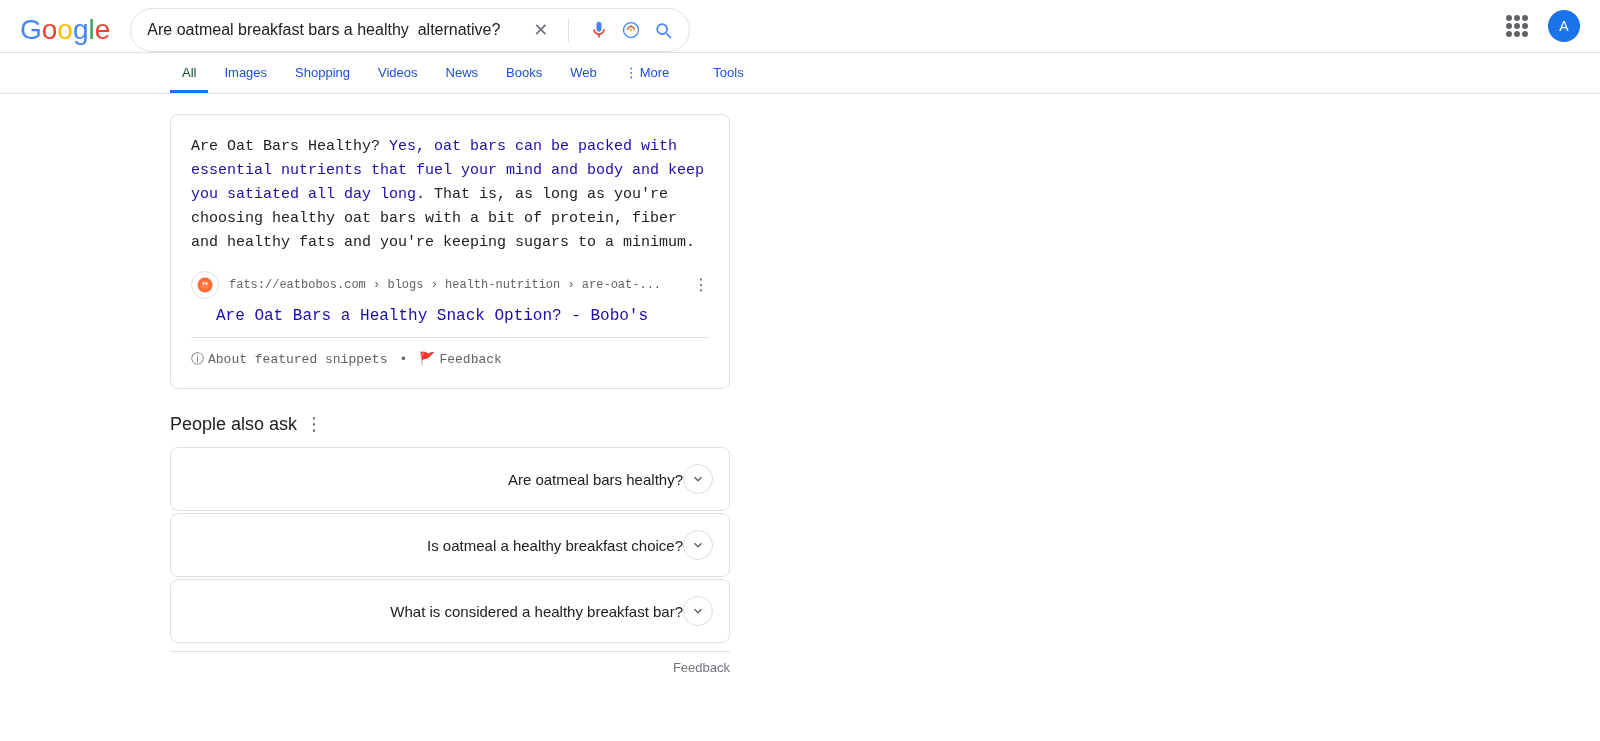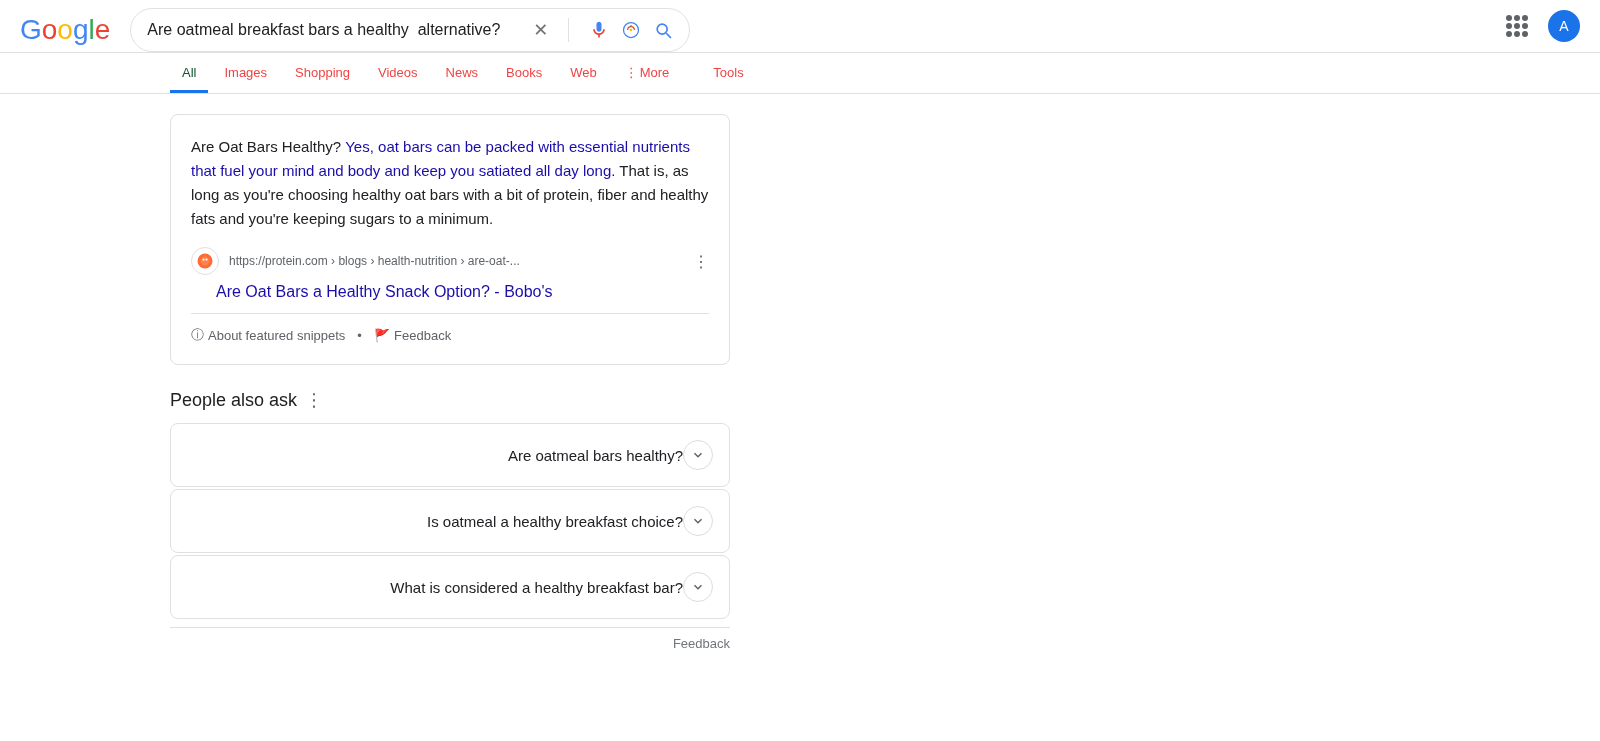--- a/index.html
+++ b/index.html
@@ -75,21 +75,21 @@
       align-items: center;
       padding: 0 20px 0 170px;
       gap: 4px;
       border-bottom: 1px solid #e0e0e0;
       margin-top: 0;
     }
     .nav-tab {
       padding: 12px 12px 10px;
       cursor: pointer;
       font-size: 13px;
-      color: #ef4444;
+      color: #1d4ed8;
       display: flex;
       align-items: center;
       gap: 6px;
       border-bottom: 3px solid transparent;
       text-decoration: none;
     }
     .nav-tab.active {
       color: #14532d;
       border-bottom: 3px solid #1a73e8;
     }
@@ -103,20 +103,21 @@
       margin: 20px auto 20px 170px;
     }
 
     
     .featured-snippet {
       border: 1px solid #e0e0e0;
       border-radius: 8px;
       padding: 20px;
       margin-bottom: 24px;
       max-width: 560px;
+      font-family: Liberation Mono, monospace;
     }
     .snippet-text {
       font-size: 15px;
       line-height: 1.6;
       color: #202124;
     }
     .snippet-highlight {
       color: #1a0dab;
       font-weight: 500;
     }
@@ -302,21 +303,21 @@
     <div class="snippet-source">
       <div class="source-favicon">
         <svg width="18" height="18" viewBox="0 0 24 24">
           <circle cx="12" cy="12" r="10" fill="#ff6b35"></circle>
           <path d="M8 8 Q12 4 16 8 Q20 12 16 16 Q12 20 8 16 Q4 12 8 8Z" fill="#ff8c55" opacity="0.7"></path>
           <circle cx="10" cy="10" r="1.5" fill="#fff"></circle>
           <circle cx="14" cy="10" r="1.5" fill="#fff"></circle>
         </svg>
       </div>
       <div class="source-info">
-        <span class="source-url">https://protein.com › blogs › health-nutrition › are-oat-...</span>
+        <span class="source-url">fats://eatbobos.com › blogs › health-nutrition › are-oat-...</span>
       </div>
       <span class="source-menu">⋮</span>
     </div>
 
     <a class="snippet-link">Are Oat Bars a Healthy Snack Option? - Bobo's</a>
 
     <div class="snippet-footer">
       <span class="snippet-footer-item">
         <span style="color:#70757a;">ⓘ</span>
         <span>About featured snippets</span>

